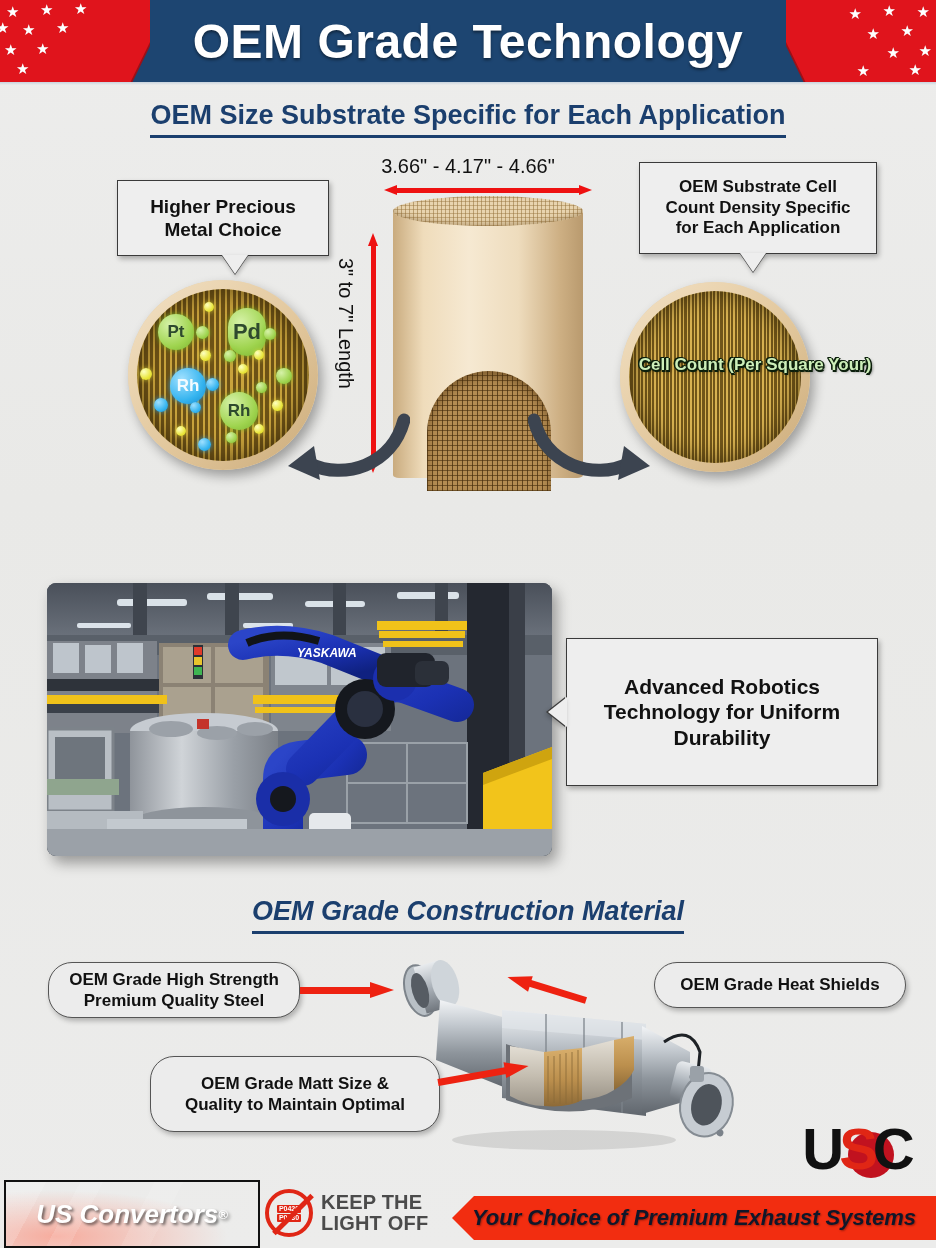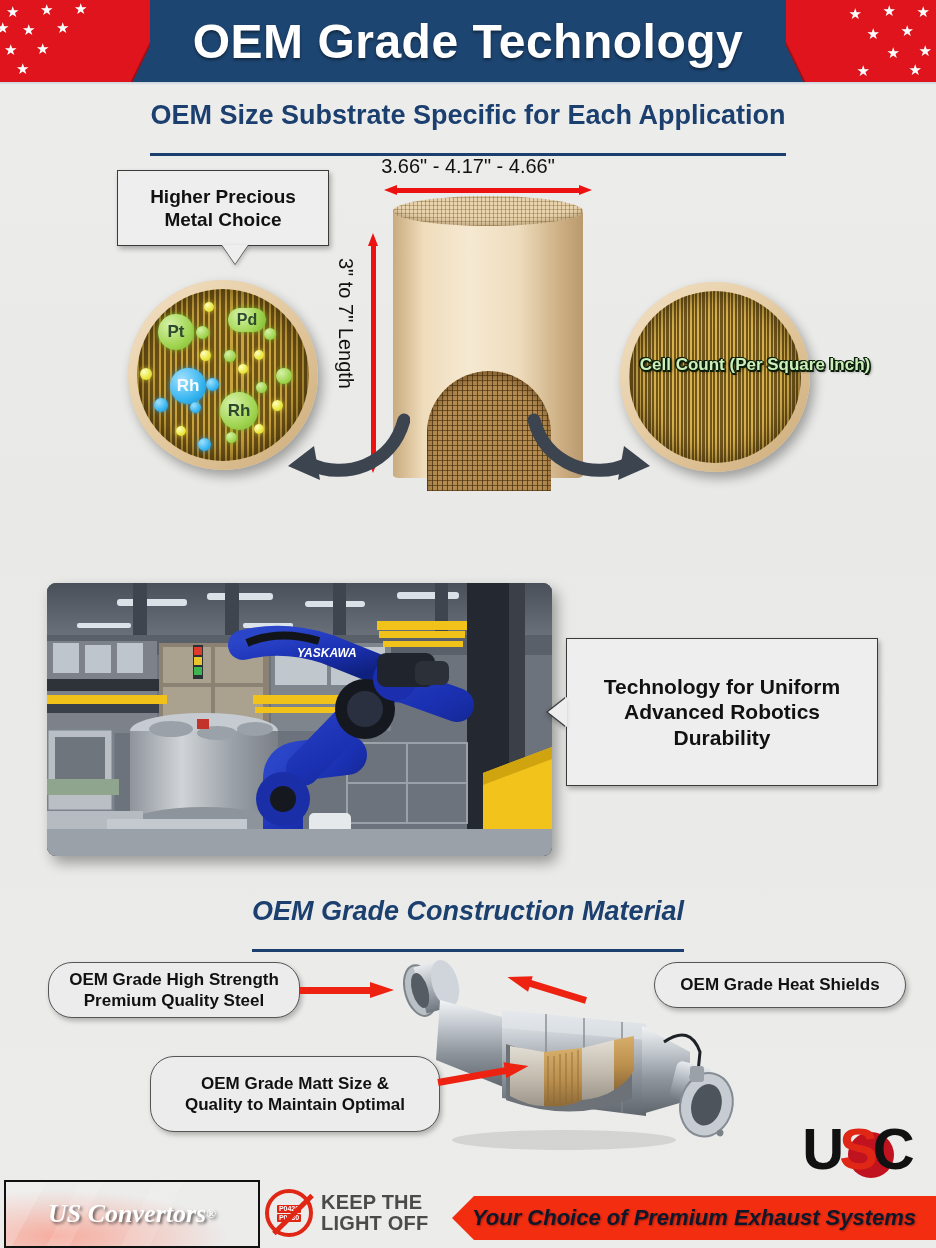--- a/index.html
+++ b/index.html
@@ -28,21 +28,21 @@
   .corner.right .flagfill{right:-60px;transform:skewX(26deg);
      box-shadow:-2px 0 0 0 #9b1118;}
   .star{position:absolute;color:#fff;font-size:15px;line-height:15px;
      text-shadow:0 0 1px rgba(0,0,0,.15);}
   .hdr-rule{position:absolute;left:0;top:82px;width:936px;height:3px;
      background:linear-gradient(180deg,#c7d2dd,#ececeb);}
 
   
   .sec-title{position:absolute;width:936px;text-align:center;
      color:#1b3f6e;font-weight:bold;font-size:27px;}
-  .sec-title span{border-bottom:3px solid #1b3f6e;padding-bottom:23px;}
+  .sec-title span{border-bottom:3px solid #1b3f6e;padding-bottom:5px;}
 
   
   .callout{position:absolute;background:#eeeeee;border:1.6px solid #3a3a3a;
      color:#111;font-weight:bold;text-align:center;
      box-shadow:2px 3px 5px rgba(0,0,0,.28);
      display:flex;align-items:center;justify-content:center;
      line-height:1.22;box-sizing:border-box;padding:6px 8px;}
   .callout .tail{position:absolute;width:0;height:0;}
   .tail-down{border-left:13px solid transparent;border-right:13px solid transparent;
      border-top:19px solid #eeeeee;
@@ -145,21 +145,21 @@
      background:linear-gradient(125deg,#ef2b17 0%,#d91206 30%,#f4destroy 31%,#e51a0b 58%,#c80f04 100%);
      border:2px solid #111;overflow:hidden;}
   .brandbox .swirl{position:absolute;inset:0;
      background:
       linear-gradient(118deg,rgba(255,255,255,.16) 0 14%,transparent 14% 26%,
         rgba(255,255,255,.13) 26% 34%,transparent 34% 52%,
         rgba(255,255,255,.10) 52% 62%,transparent 62% 100%),
       radial-gradient(ellipse at 20% 85%,rgba(255,120,95,.55),transparent 60%);}
   .brandbox .txt{position:absolute;inset:0;display:flex;align-items:center;
      justify-content:center;color:#fff;font-style:italic;font-weight:bold;
-     font-size:26px;text-shadow:2px 2px 3px rgba(0,0,0,.55);font-family:Liberation Serif, serif;}
+     font-size:26px;text-shadow:2px 2px 3px rgba(0,0,0,.55);}
   .brandbox .txt sup{font-size:13px;vertical-align:super;}
 
   .keep{position:absolute;left:265px;top:1186px;width:180px;height:54px;
      display:flex;align-items:center;gap:8px;}
   .no-sym{position:relative;width:48px;height:48px;border-radius:50%;
      border:4.5px solid #e02615;box-sizing:border-box;background:transparent;}
   .no-sym .slash{position:absolute;left:-3px;top:19px;width:54px;height:5px;
      background:#e02615;transform:rotate(-45deg);}
   .no-sym .codes{position:absolute;inset:0;display:flex;flex-direction:column;
      align-items:center;justify-content:center;gap:1px;}
@@ -236,34 +236,42 @@
   </div>
   <div class="len-label" style="left:357px;top:258px;">3" to 7" Length</div>
 
   <div class="substrate">
     <div class="sub-shadow"></div>
     <div class="sub-body"></div>
     <div class="sub-cut"></div>
     <div class="sub-top"></div>
   </div>
 
-  <div class="callout" style="left:117px;top:170px;width:212px;height:76px;font-size:19px;">
+  <div class="callout" style="left:117px;top:180px;width:212px;height:76px;font-size:19px;">
     <div>
       <div>Higher Precious</div>
       <div>Metal Choice</div>
     </div>
     <div class="tail tail-down" style="left:104px;bottom:-19px;"></div>
   </div>
 
+  <div class="callout" style="left:639px;top:162px;width:238px;height:92px;font-size:17px;">
+    <div>
+      <div>OEM Substrate Cell</div>
+      <div>Count Density Specific</div>
+      <div>for Each Application</div>
+    </div>
+    <div class="tail tail-down" style="left:100px;bottom:-19px;"></div>
+  </div>
 
   <div class="circ" style="left:128px;top:280px;width:190px;height:190px;">
     <div class="rim"></div>
     <div class="mesh"></div>
     <div class="bub g" style="left:30px;top:34px;width:36px;height:36px;font-size:17px;">Pt</div>
-    <div class="bub g" style="left:100px;top:28px;width:38px;height:24px;font-size:16px;border-radius:19px;">Pd</div>
+    <div class="bub g" style="left:100px;top:28px;width:38px;height:48px;font-size:22px;border-radius:19px;">Pd</div>
     <div class="bub b" style="left:42px;top:88px;width:36px;height:36px;font-size:17px;">Rh</div>
     <div class="bub g" style="left:92px;top:112px;width:38px;height:38px;font-size:17px;">Rh</div>
     <div class="bub y" style="left:76px;top:22px;width:10px;height:10px;"></div>
     <div class="bub g" style="left:68px;top:46px;width:13px;height:13px;"></div>
     <div class="bub g" style="left:136px;top:48px;width:12px;height:12px;"></div>
     <div class="bub y" style="left:72px;top:70px;width:11px;height:11px;"></div>
     <div class="bub g" style="left:96px;top:70px;width:12px;height:12px;"></div>
     <div class="bub y" style="left:126px;top:70px;width:10px;height:10px;"></div>
     <div class="bub y" style="left:12px;top:88px;width:12px;height:12px;"></div>
     <div class="bub y" style="left:110px;top:84px;width:10px;height:10px;"></div>
@@ -277,21 +285,21 @@
     <div class="bub g" style="left:98px;top:152px;width:11px;height:11px;"></div>
     <div class="bub b" style="left:70px;top:158px;width:13px;height:13px;"></div>
     <div class="bub y" style="left:126px;top:144px;width:10px;height:10px;"></div>
   </div>
 
   <div class="circ" style="left:620px;top:282px;width:190px;height:190px;">
     <div class="rim"></div>
     <div class="mesh" style="background-image:repeating-linear-gradient(90deg,#d8b251 0 1.4px,#715619 1.4px 3.6px),repeating-linear-gradient(0deg,rgba(235,205,120,.8) 0 1.4px,rgba(55,40,8,.6) 1.4px 3.6px);"></div>
   </div>
   <div class="cellcount" style="left:595px;top:355px;">
-    <div>Cell Count (Per Square Inch)</div>
+    <div>Cell Count (Per Square Your)</div>
   </div>
 
   <svg class="curvy" style="left:280px;top:400px;width:130px;height:90px;" viewBox="0 0 130 90">
     <path d="M124,20 C112,66 64,80 30,64" stroke="#3c4450" stroke-width="13" fill="none" stroke-linecap="round"></path>
     <path d="M34,46 L8,66 L40,80 Z" fill="#3c4450"></path>
   </svg>
   <svg class="curvy" style="left:528px;top:400px;width:130px;height:90px;" viewBox="0 0 130 90">
     <path d="M6,20 C18,66 66,80 100,64" stroke="#3c4450" stroke-width="13" fill="none" stroke-linecap="round"></path>
     <path d="M96,46 L122,66 L90,80 Z" fill="#3c4450"></path>
   </svg>
@@ -410,22 +418,22 @@
       <rect x="146" y="62" width="10" height="34" fill="#2b3038"></rect>
       <rect x="147" y="64" width="8" height="8" fill="#e03b2a"></rect>
       <rect x="147" y="74" width="8" height="8" fill="#e8c52c"></rect>
       <rect x="147" y="84" width="8" height="8" fill="#3fb552"></rect>
       <rect x="0" y="246" width="505" height="27" fill="#9ba1a8"></rect>
     </svg>
   </div>
 
   <div class="callout" style="left:566px;top:638px;width:312px;height:148px;font-size:21px;">
     <div>
+      <div>Advanced Robotics</div>
       <div>Technology for Uniform</div>
-      <div>Advanced Robotics</div>
       <div>Durability</div>
     </div>
     <div class="tail tail-left" style="left:-19px;top:58px;"></div>
   </div>
 
   <div class="sec-title" style="top:896px;font-style:italic;">
     <span>OEM Grade Construction Material</span>
   </div>
 
   <div class="conv">

